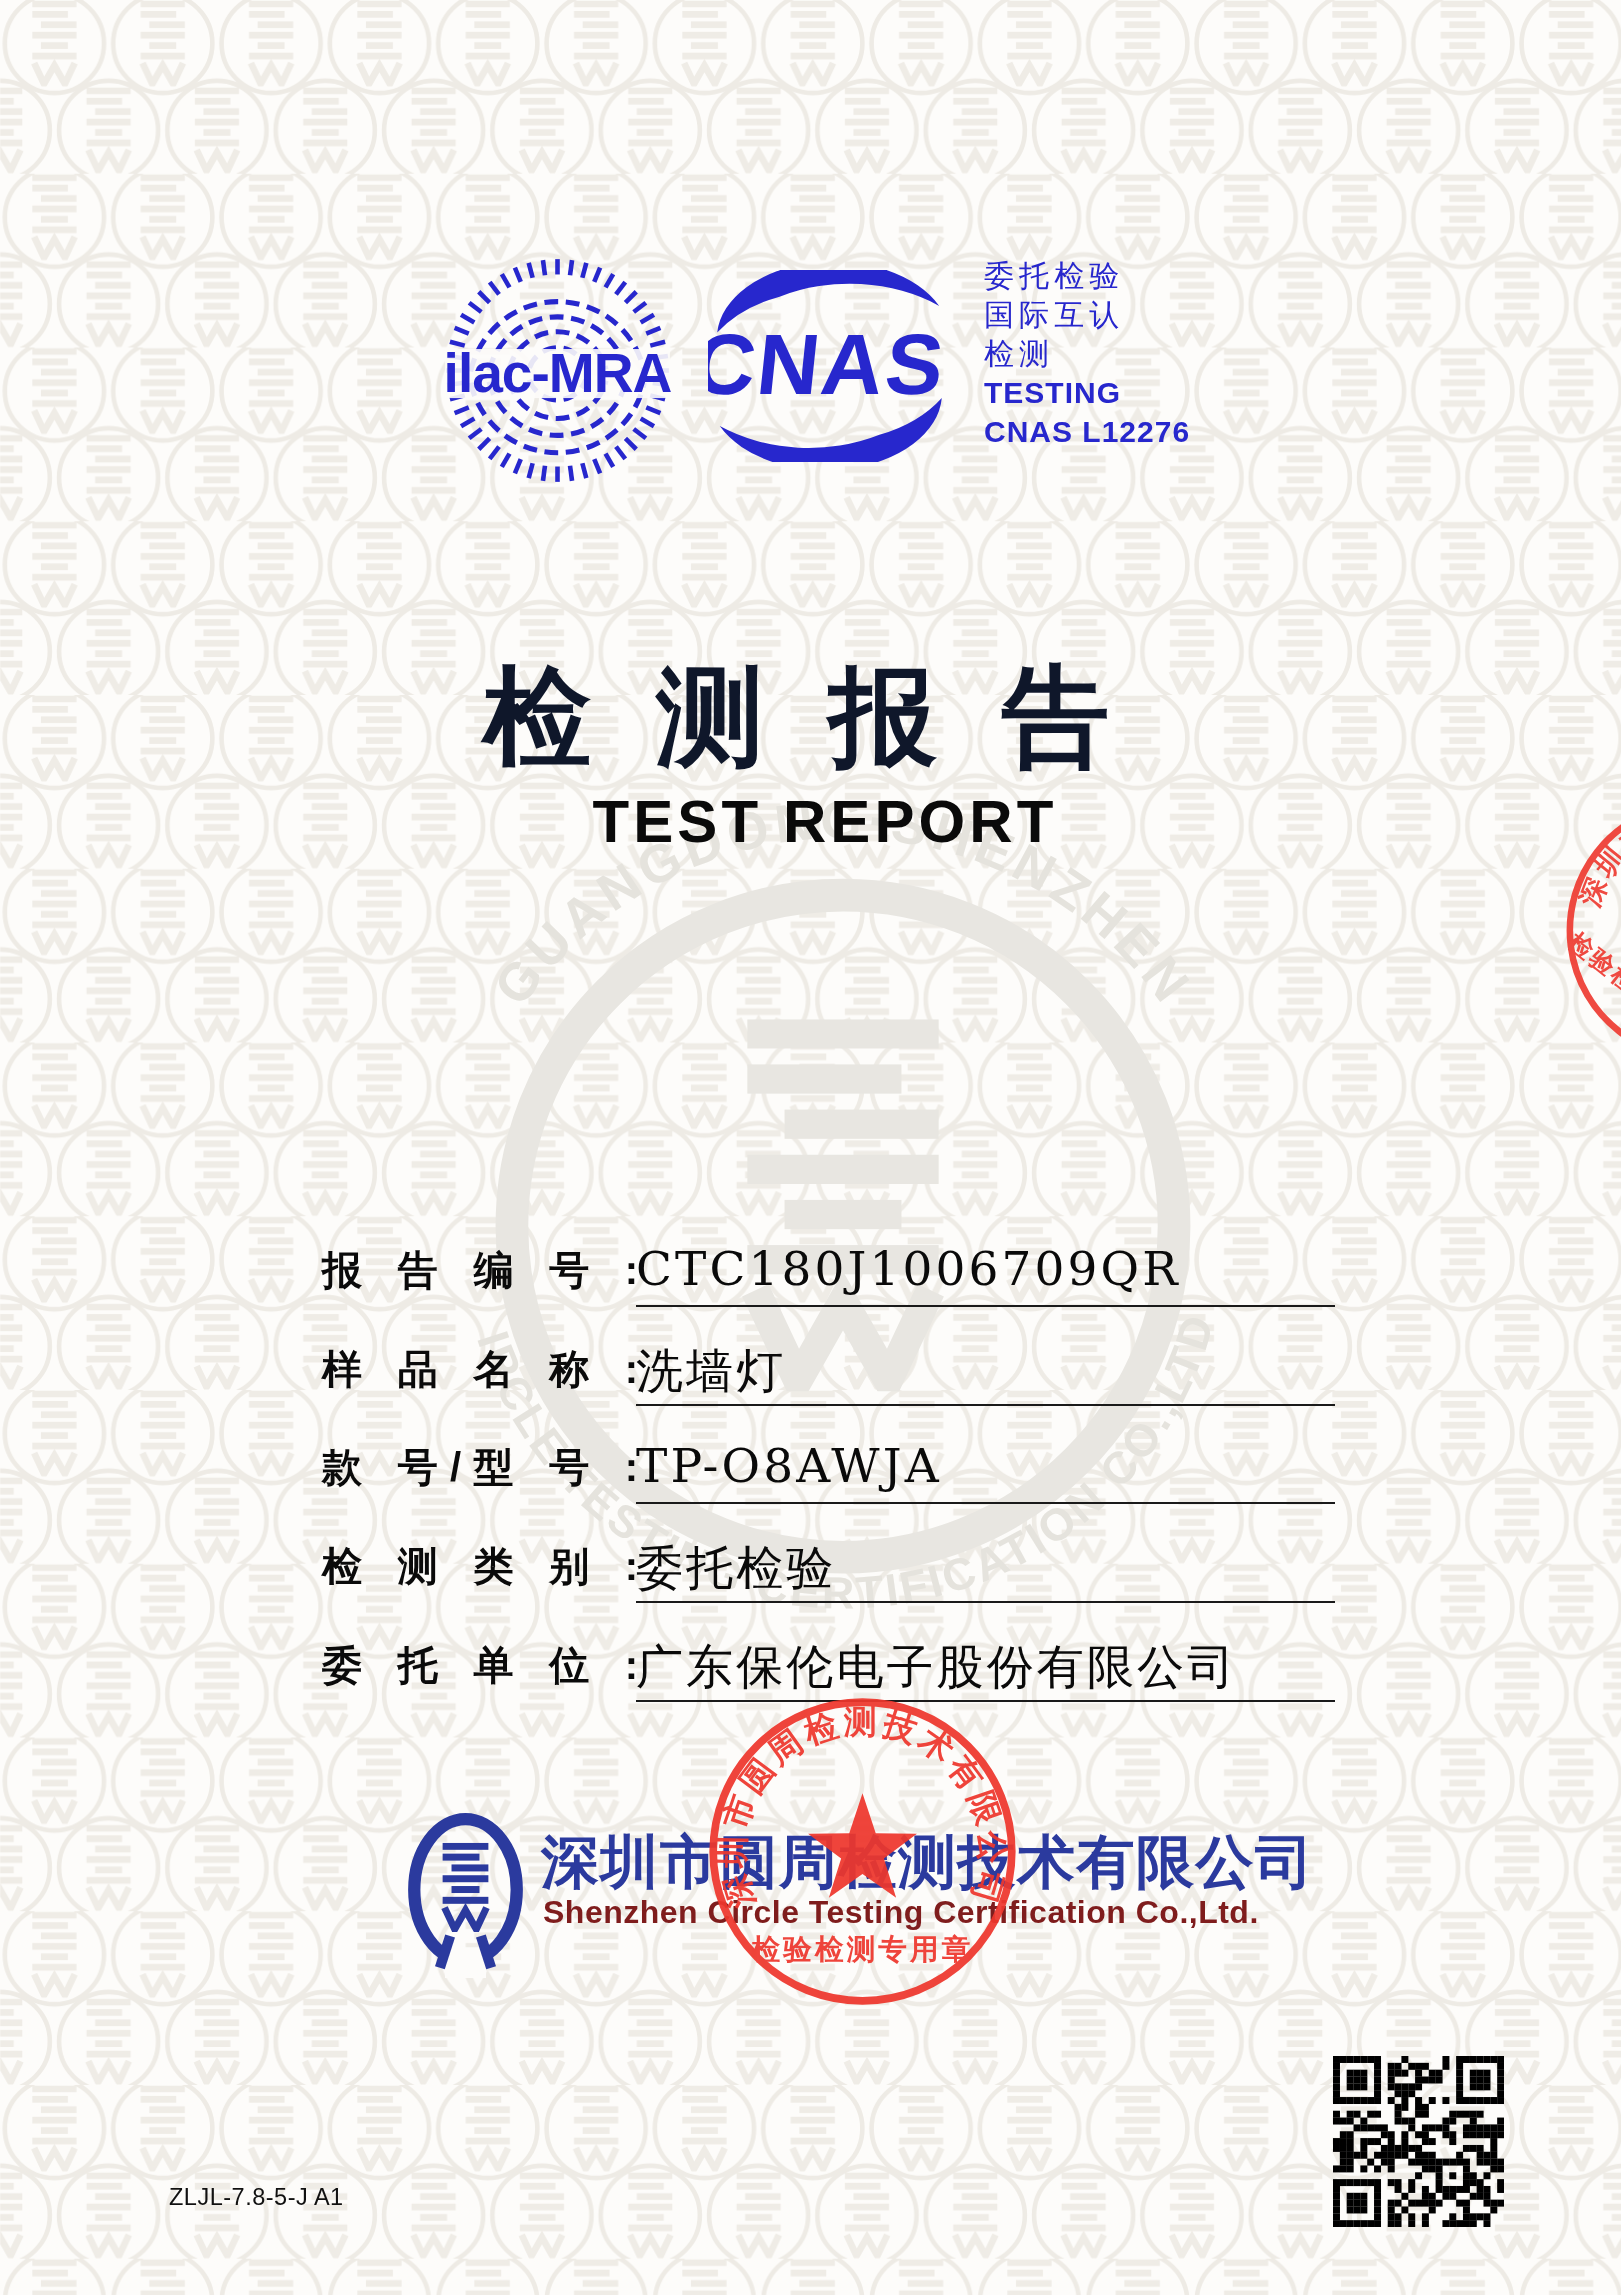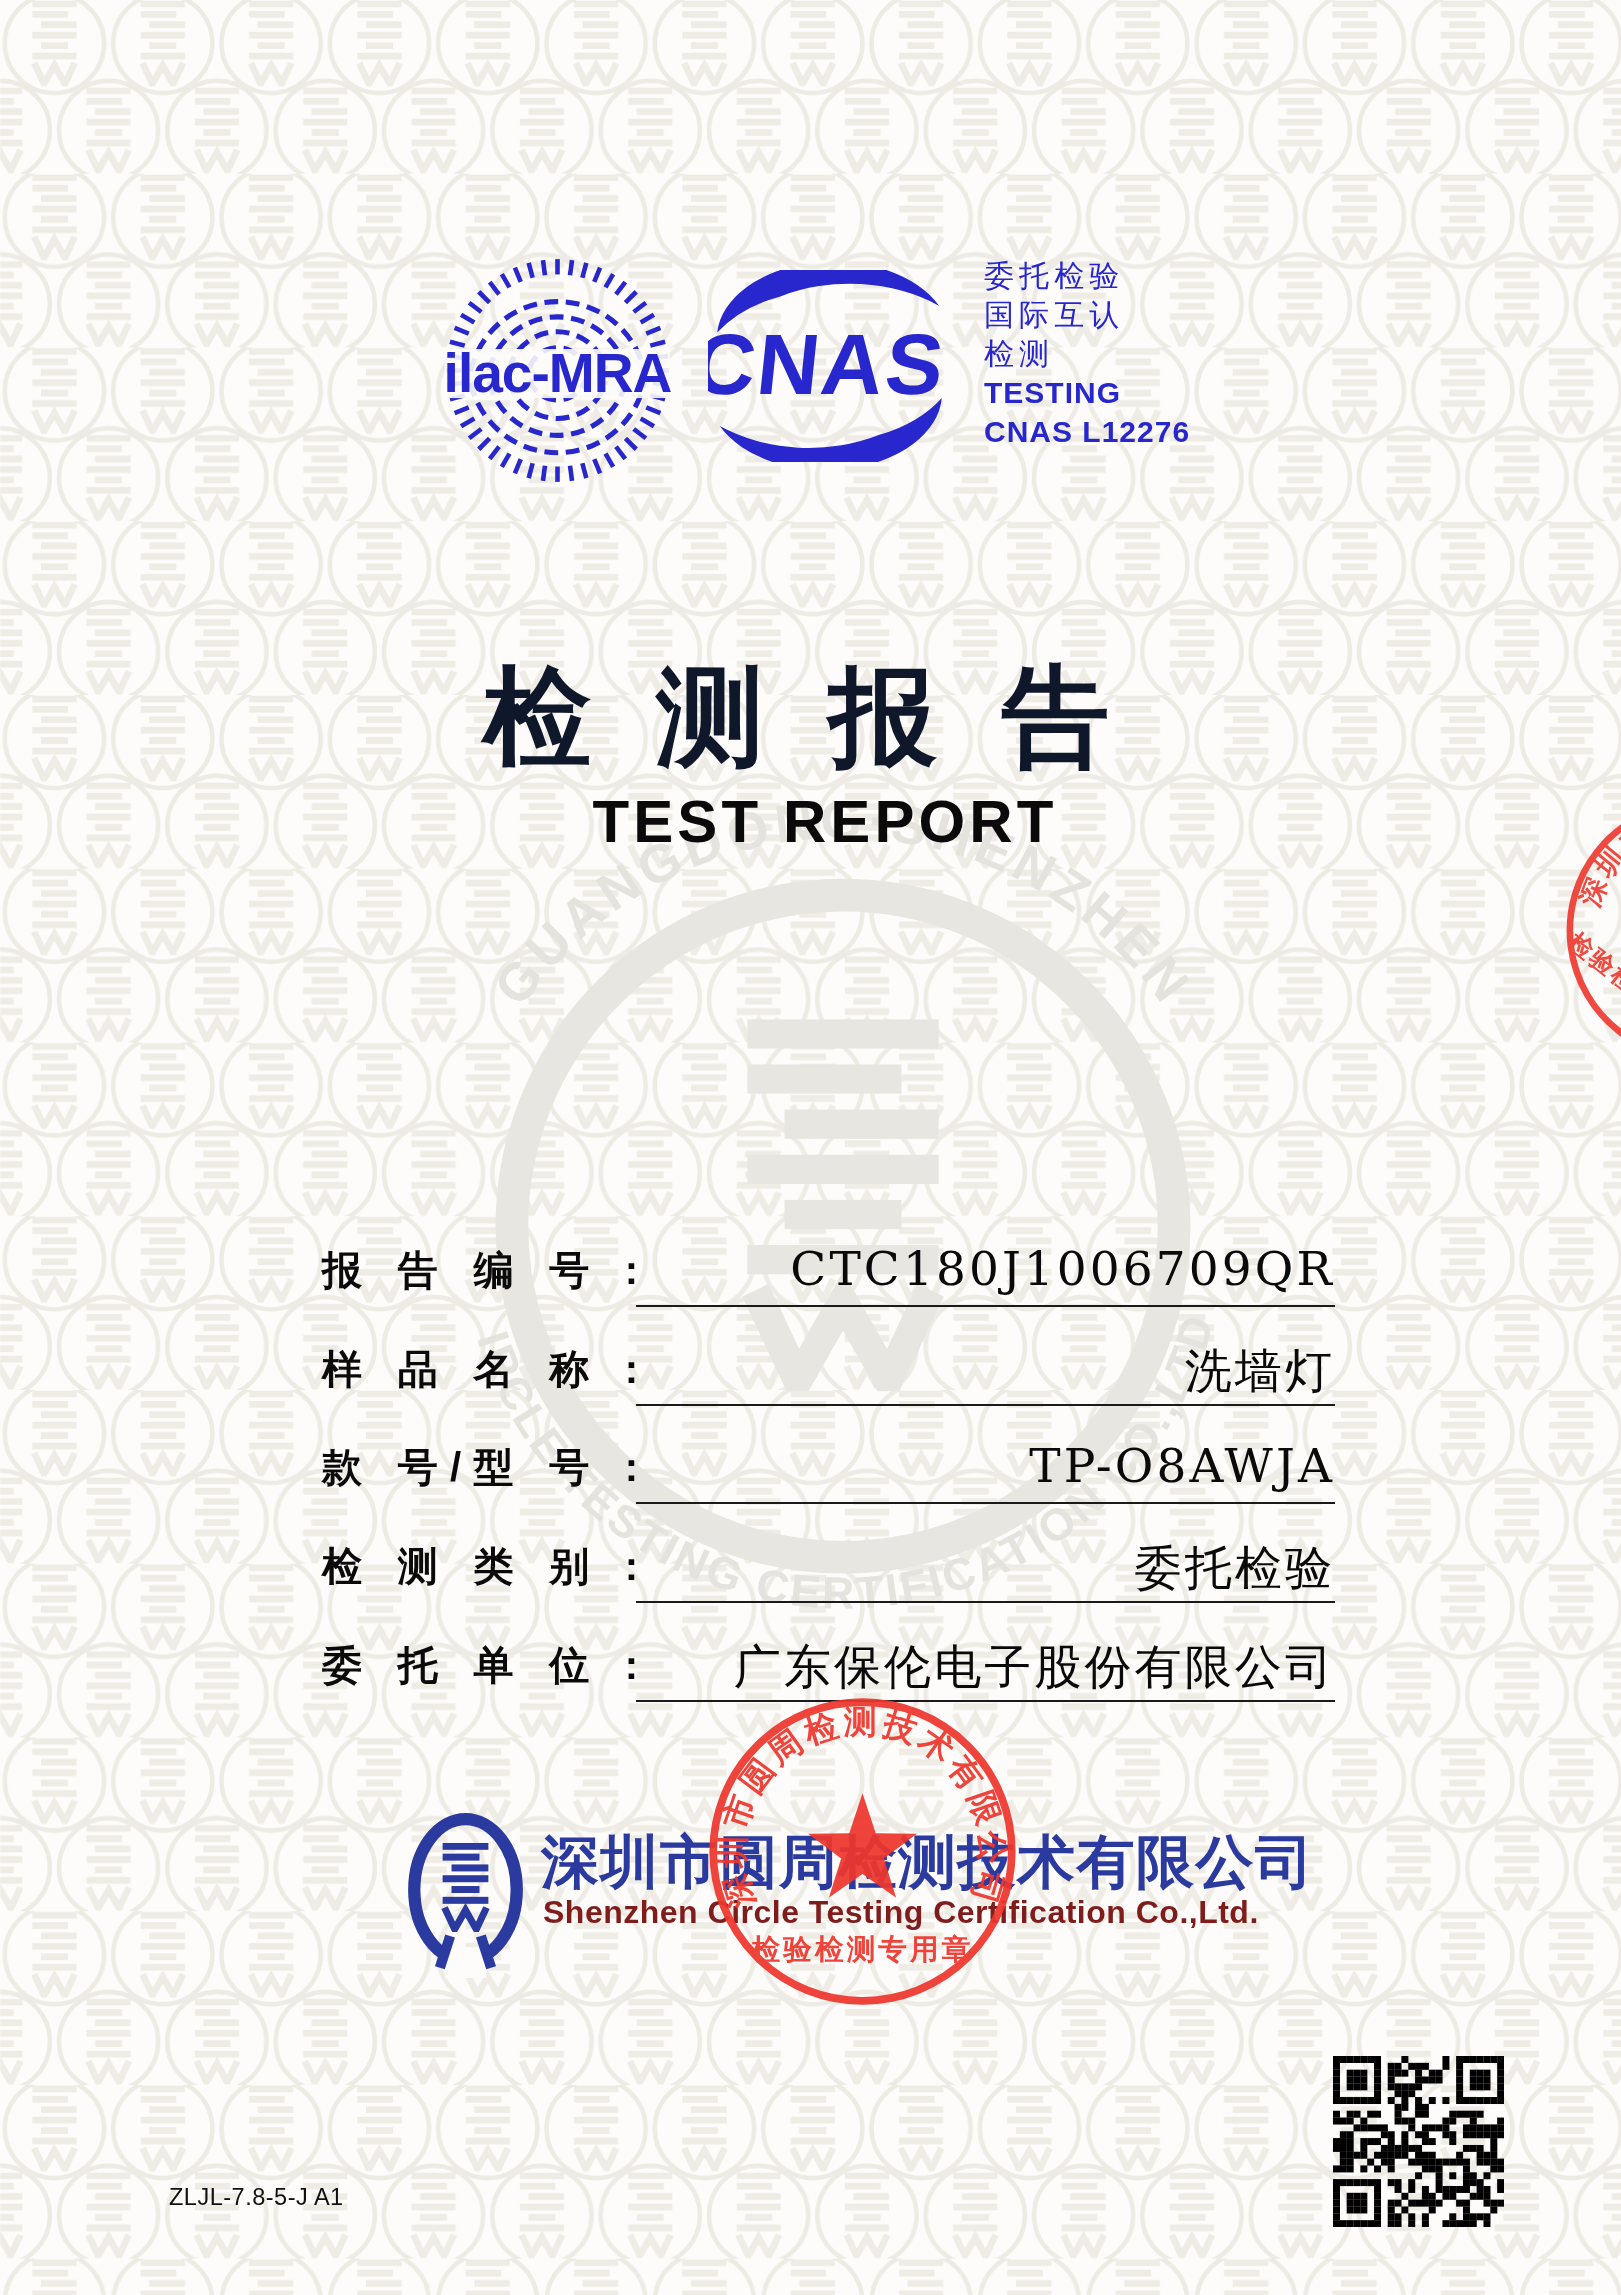--- a/index.html
+++ b/index.html
@@ -12,21 +12,21 @@
              font-family:"Liberation Serif","DejaVu Serif",serif;}
   .acc-lines .en{font-family:Liberation Sans, sans-serif;font-weight:bold;letter-spacing:1px;}
 
   .title-zh{left:0;top:645px;width:1610px;text-align:center;font-size:108px;
             font-weight:900;color:#0f172a;letter-spacing:17.4px;font-family:"Liberation Sans",sans-serif;}
   .title-en{left:14px;top:787px;width:1622px;text-align:center;font-size:60px;
             font-weight:bold;color:#0a0a0a;letter-spacing:4.1px;}
 
   .f-label{left:322px;width:307px;font-size:40px;font-weight:bold;color:#0a0a0a;
            letter-spacing:12.3px;white-space:nowrap;}
-  .f-value{left:636px;width:699px;text-align:right;font-size:47px;color:#0a0a0a;
+  .f-value{left:636px;width:699px;text-align:left;font-size:47px;color:#0a0a0a;
            font-family:"DejaVu Serif","Liberation Serif",serif;letter-spacing:3.1px;white-space:nowrap;}
   .f-line{left:636px;width:699px;height:1.5px;background:#1a1a1a;}
 
   .co-zh{left:541px;top:1824px;font-size:58px;font-weight:bold;color:#2b3a9e;
          letter-spacing:1.5px;white-space:nowrap;}
   .co-en{left:543px;top:1894px;font-size:32px;font-weight:bold;color:#7f1d1d;
          letter-spacing:0.5px;white-space:nowrap;}
 
   .footer-code{left:169px;top:2184px;font-size:23.5px;color:#111;letter-spacing:0.5px;}
   svg{display:block;}

